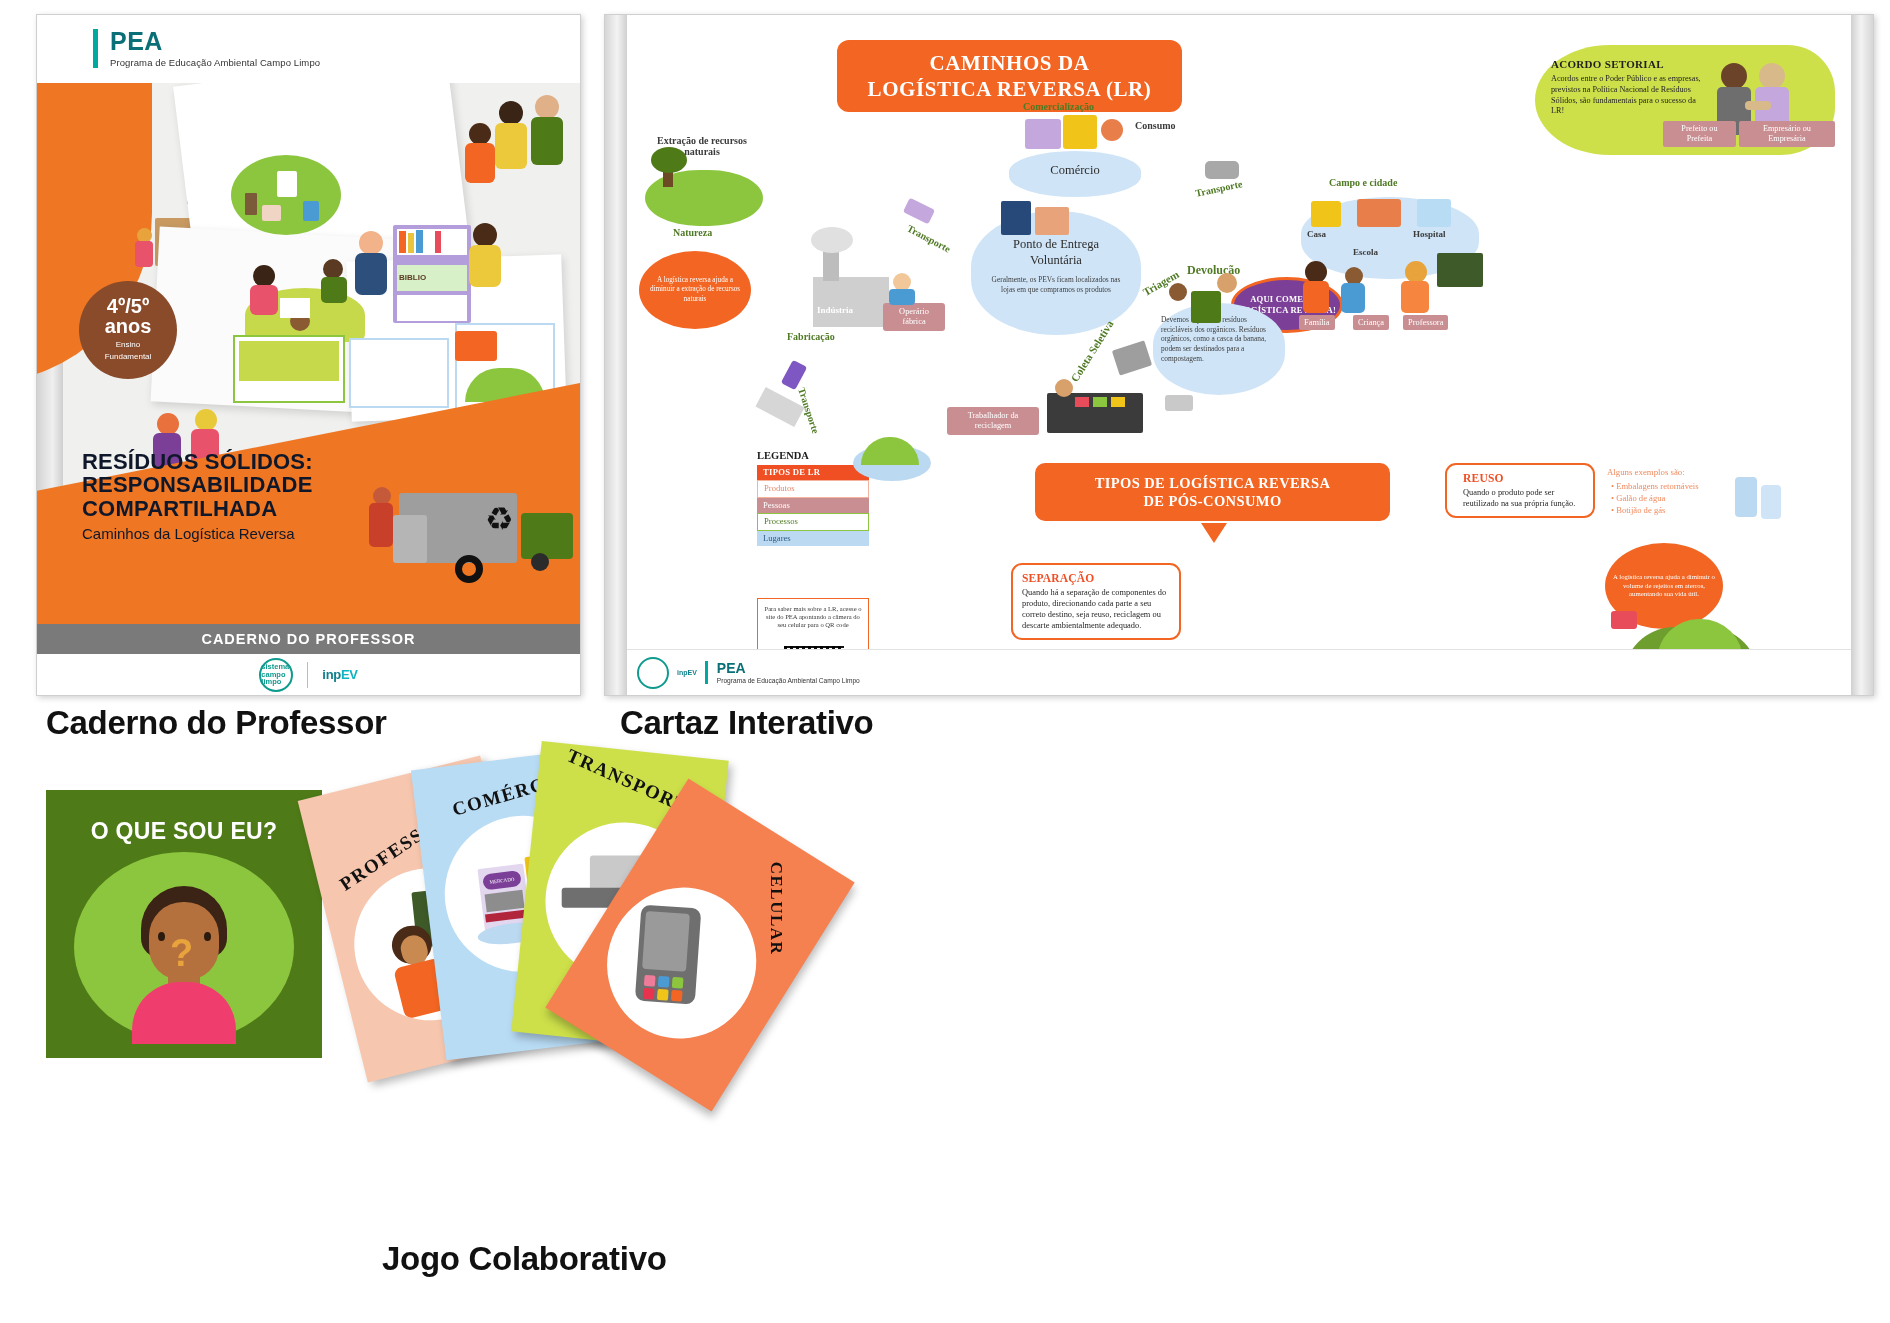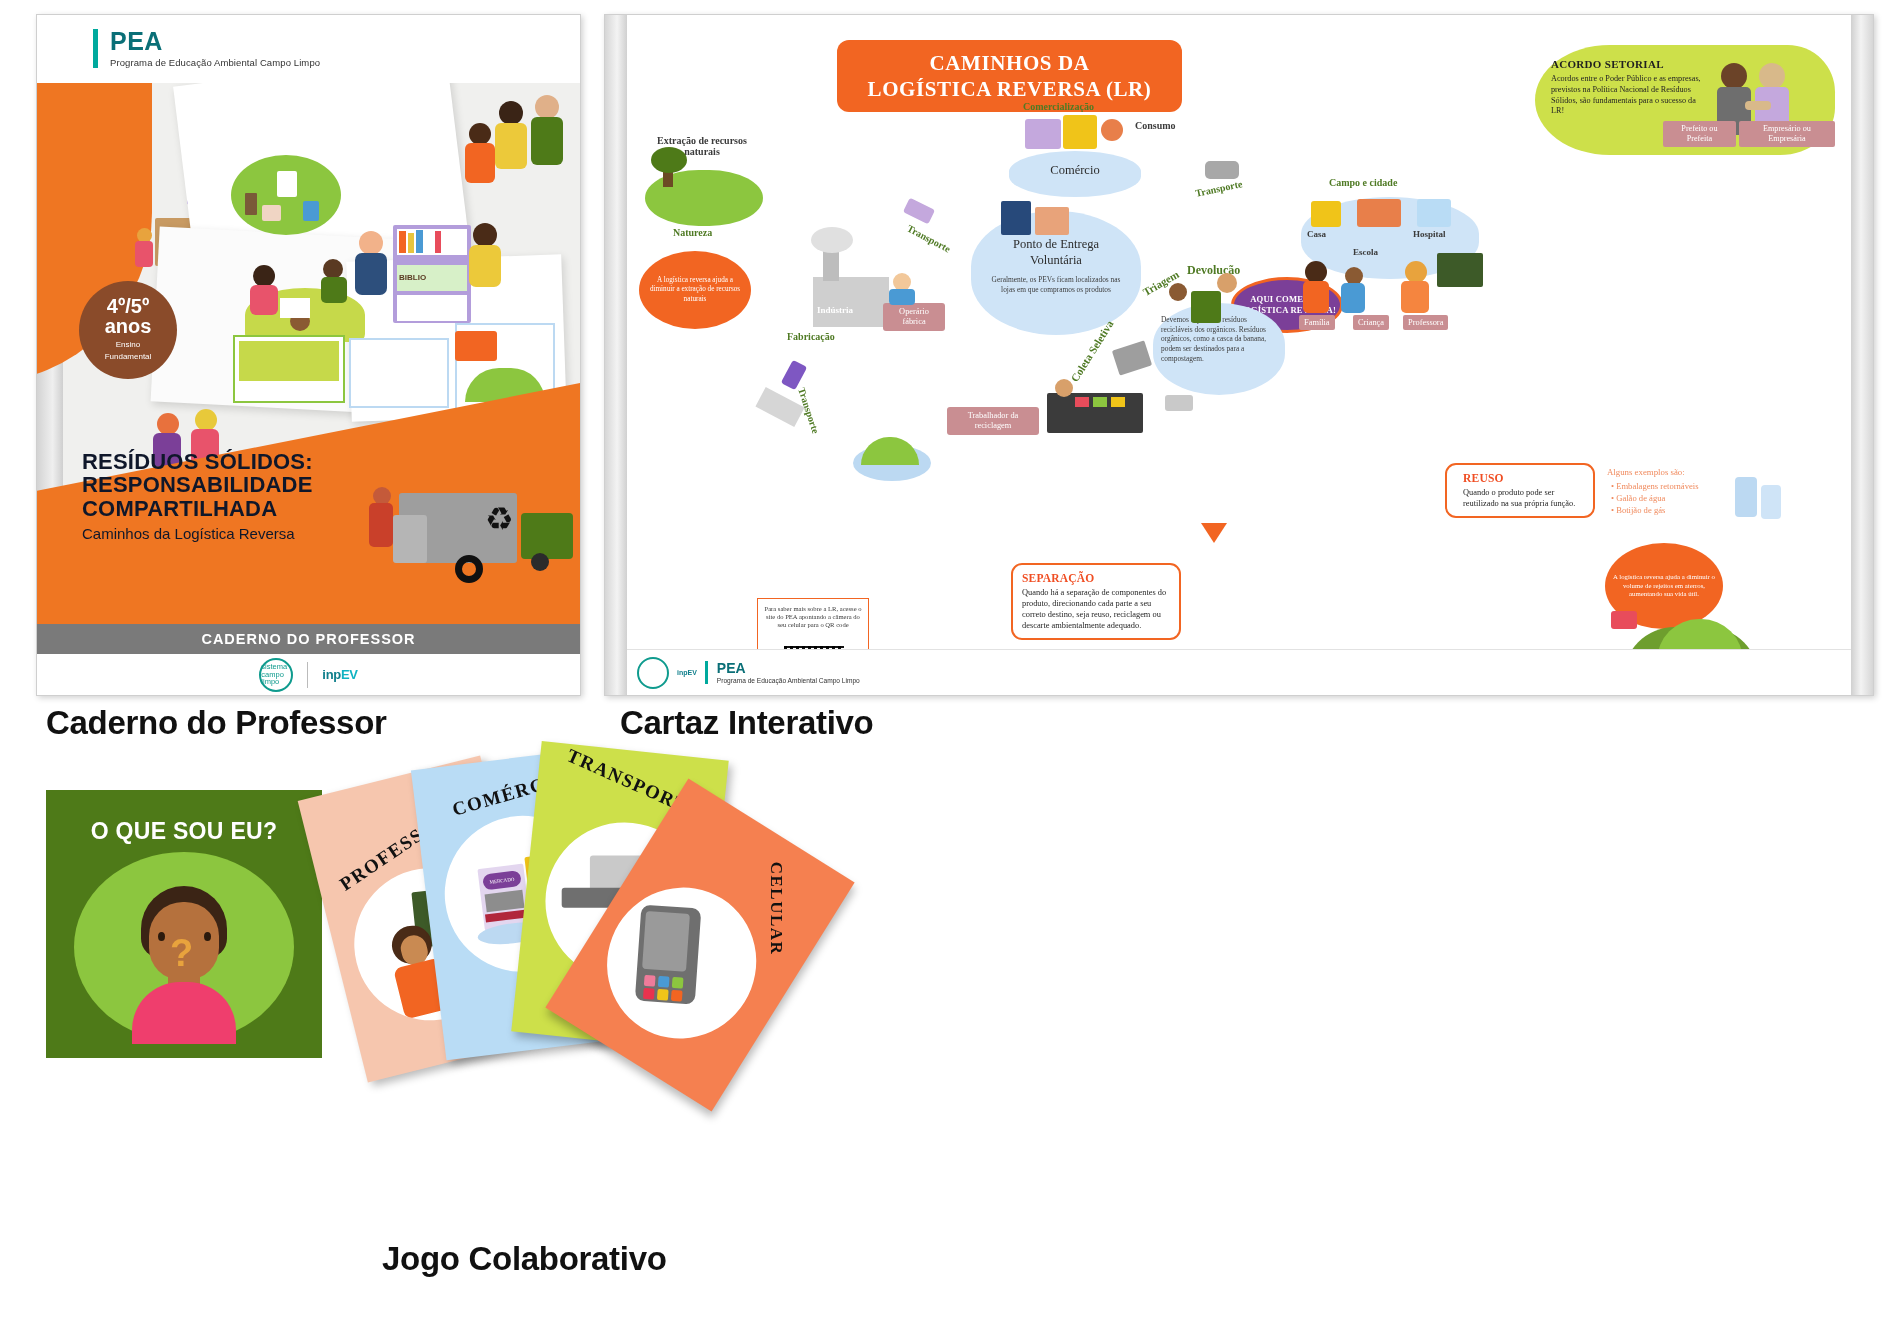--- a/index.html
+++ b/index.html
@@ -46,21 +46,21 @@
   .cad-titleblock .sub{ font-size:15px; margin-top:5px; }
 
   .cad-bar{ position:absolute; left:0; bottom:41px; width:100%; height:30px; background:#7a7a7a;
      color:#fff; font-size:14.5px; font-weight:bold; letter-spacing:1px;
      display:flex; align-items:center; justify-content:center; }
   .cad-foot{ position:absolute; left:0; bottom:0; width:100%; height:41px; background:#fff;
      display:flex; align-items:center; justify-content:center; gap:14px; }
   .scl{ display:flex; align-items:center; gap:4px; }
   .scl-ring{ width:34px; height:34px; border:2.5px solid #0f9b8e; border-radius:50%;
      display:flex; align-items:center; justify-content:center; flex-direction:column;
-     font-size:7.5px; color:#0f9b8e; line-height:1.02; font-weight:normal; }
+     font-size:7.5px; color:#0f9b8e; line-height:1.02; font-weight:bold; }
   .scl-div{ width:1px; height:26px; background:#bbb; }
   .inpev{ font-size:13px; font-weight:bold; color:#0f7f8c; letter-spacing:-.3px; }
   .inpev i{ font-style:normal; color:#0fb3c2; }
 
   
   .fig{ position:absolute; }
   .truckbody{ background:#7e57c2; border-radius:3px; }
   .wheel{ background:#2b2b2b; border-radius:50%; }
   .bin{ background:#27497a; border-radius:2px; }
   .box{ background:#c89a62; border-radius:2px; }
@@ -428,29 +428,41 @@
 
   <div class="rosebox" style="left:342px;top:392px;width:92px;">
     <span>Trabalhador da reciclagem</span>
   </div>
   <div style="position:absolute;left:442px;top:378px;width:96px;height:40px;background:#3b3b3b;border-radius:2px;"></div>
   <div style="position:absolute;left:450px;top:364px;width:18px;height:18px;background:#d8a06a;border-radius:50%;"></div>
   <div style="position:absolute;left:470px;top:382px;width:14px;height:10px;background:#e84c5b;"></div>
   <div style="position:absolute;left:488px;top:382px;width:14px;height:10px;background:#8cc63f;"></div>
   <div style="position:absolute;left:506px;top:382px;width:14px;height:10px;background:#f0c419;"></div>
 
+  <div class="legend">
+    <div class="lg-title">LEGENDA</div>
+    <div class="row lg-tipos">TIPOS DE LR</div>
+    <div class="row lg-prod">Produtos</div>
+    <div class="row lg-pess">Pessoas</div>
+    <div class="row lg-proc">Processos</div>
+    <div class="row lg-lug">Lugares</div>
+  </div>
 
   <div class="qrbox">
     <p>Para saber mais sobre a LR, acesse o site do PEA apontando a câmera do seu celular para o QR code</p>
     <div class="qr"></div>
   </div>
 
   <div style="position:absolute;left:248px;top:430px;width:78px;height:36px;background:#bcd9f2;border-radius:50%;"></div>
   <div style="position:absolute;left:256px;top:422px;width:58px;height:28px;background:#8cc63f;border-radius:30px 30px 0 0;"></div>
 
+  <div class="tipos-banner">
+    <span>TIPOS DE LOGÍSTICA REVERSA</span>
+    <span>DE PÓS-CONSUMO</span>
+  </div>
   <div class="bigarrow" style="left:596px;top:508px;"></div>
 
   <div class="typebox" style="left:840px;top:448px;width:150px;padding-left:16px;">
     <h5>REUSO</h5>
     <p>Quando o produto pode ser reutilizado na sua própria função.</p>
   </div>
   <div class="ex-title" style="left:1002px;top:452px;">Alguns exemplos são:</div>
   <ul class="ex-list" style="left:1006px;top:466px;">
     <li>Embalagens retornáveis</li>
     <li>Galão de água</li>

